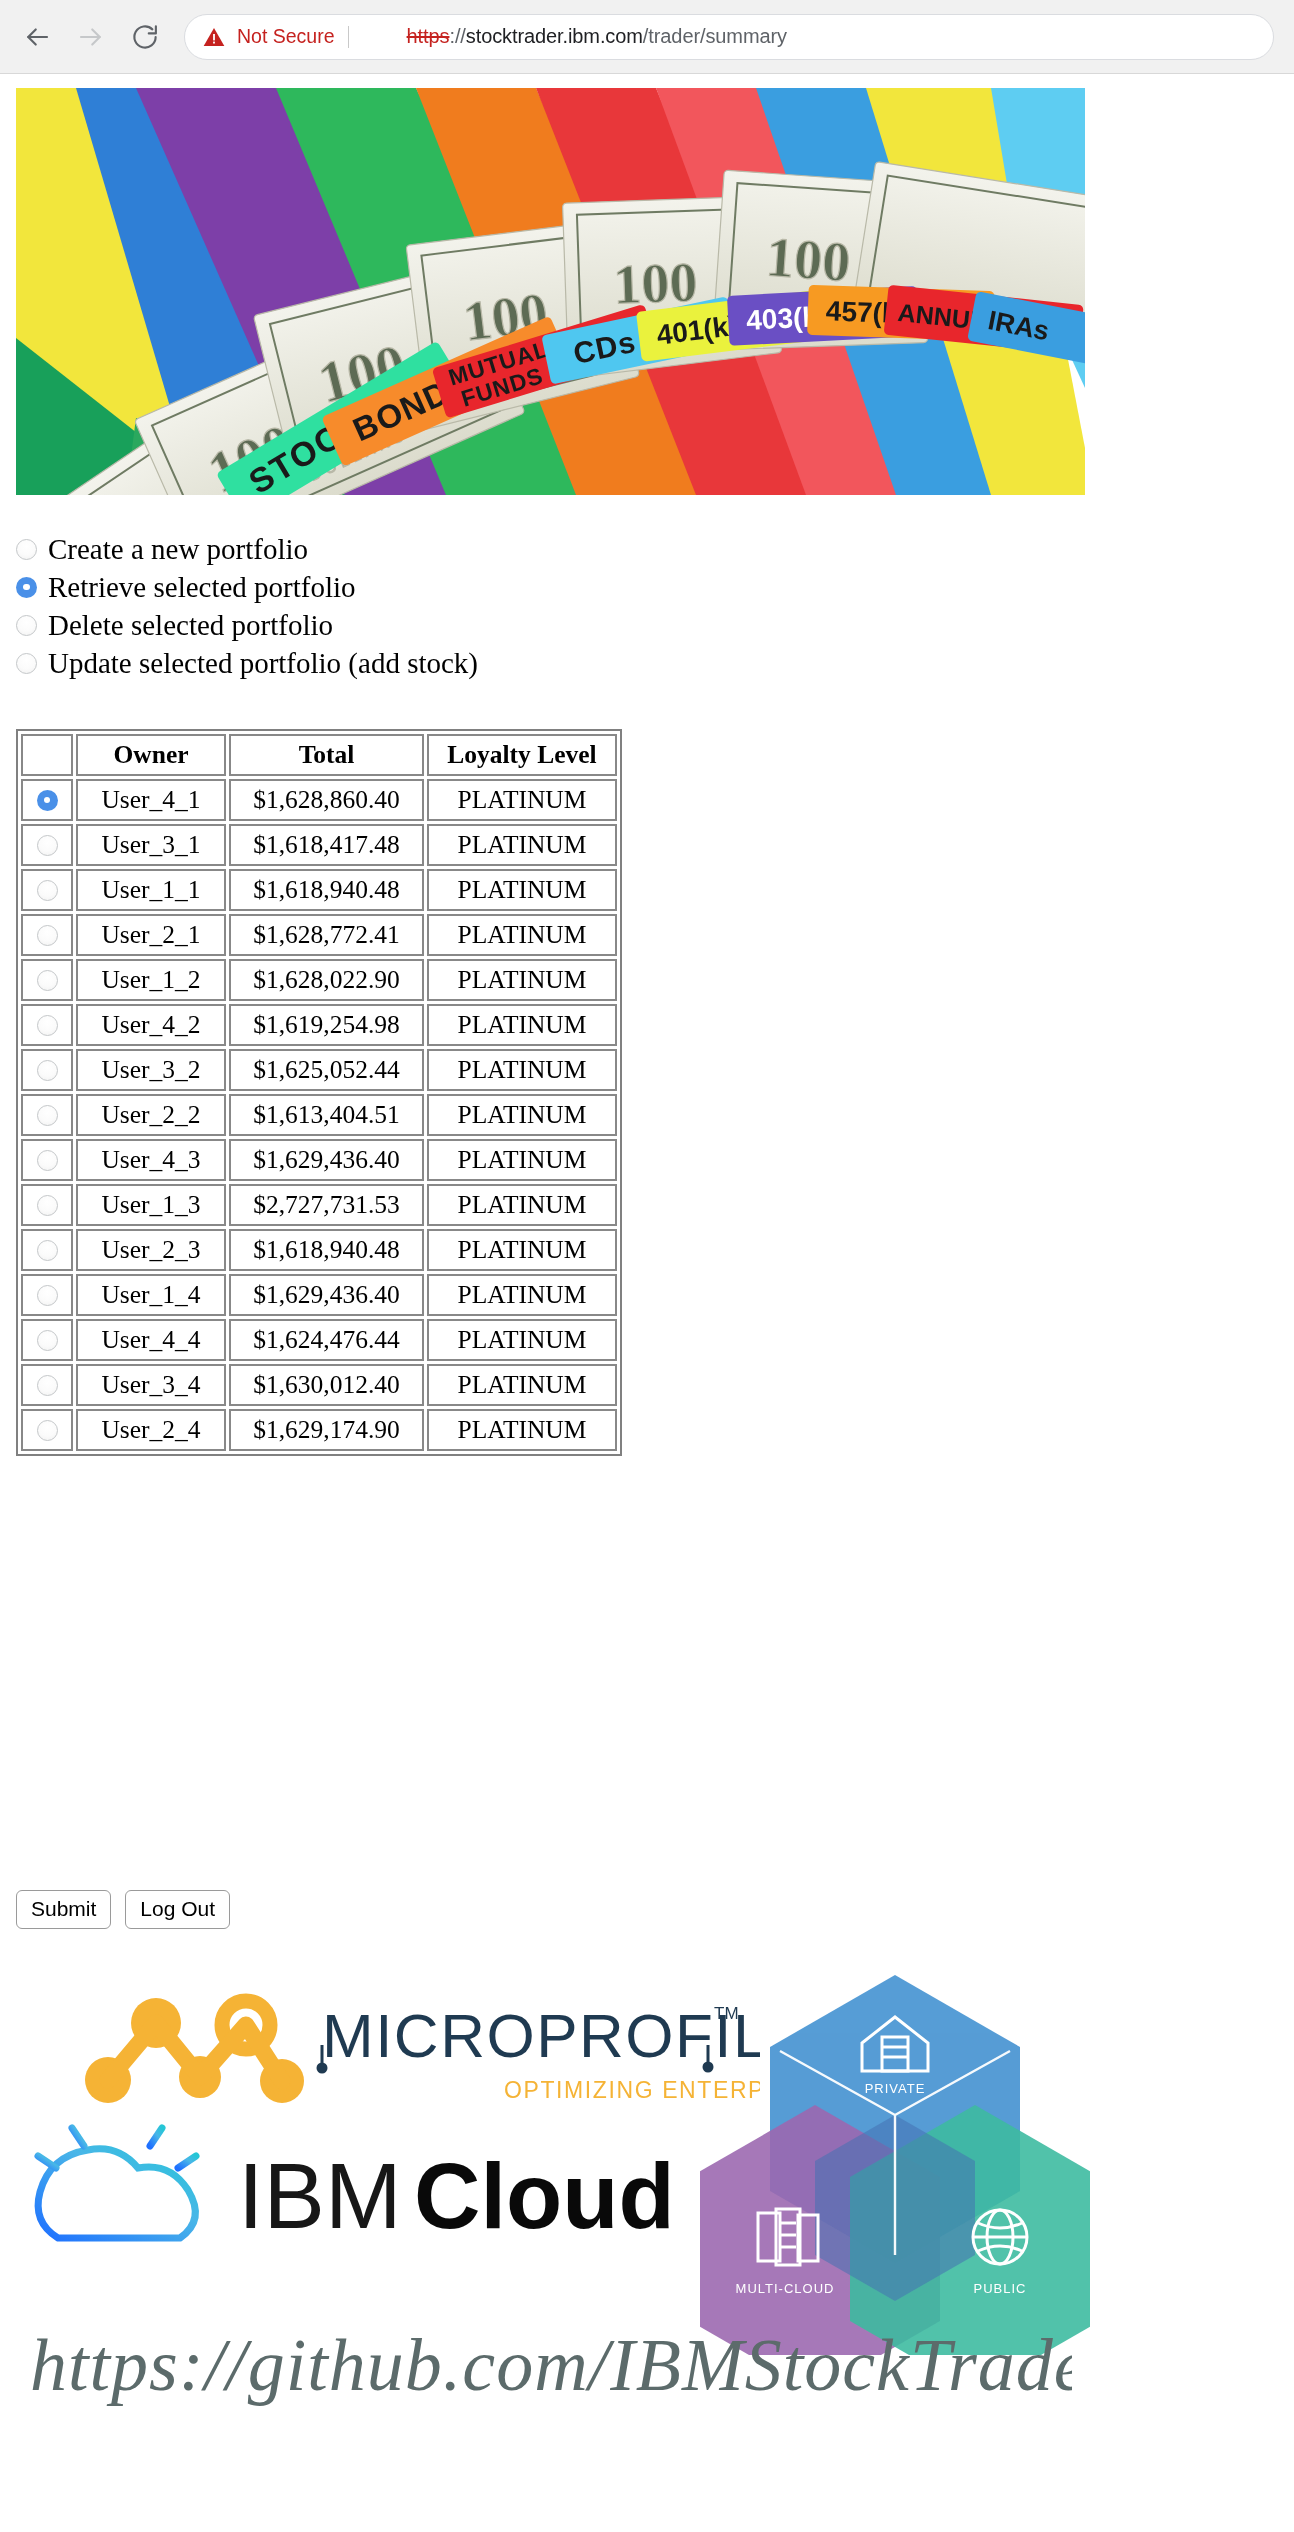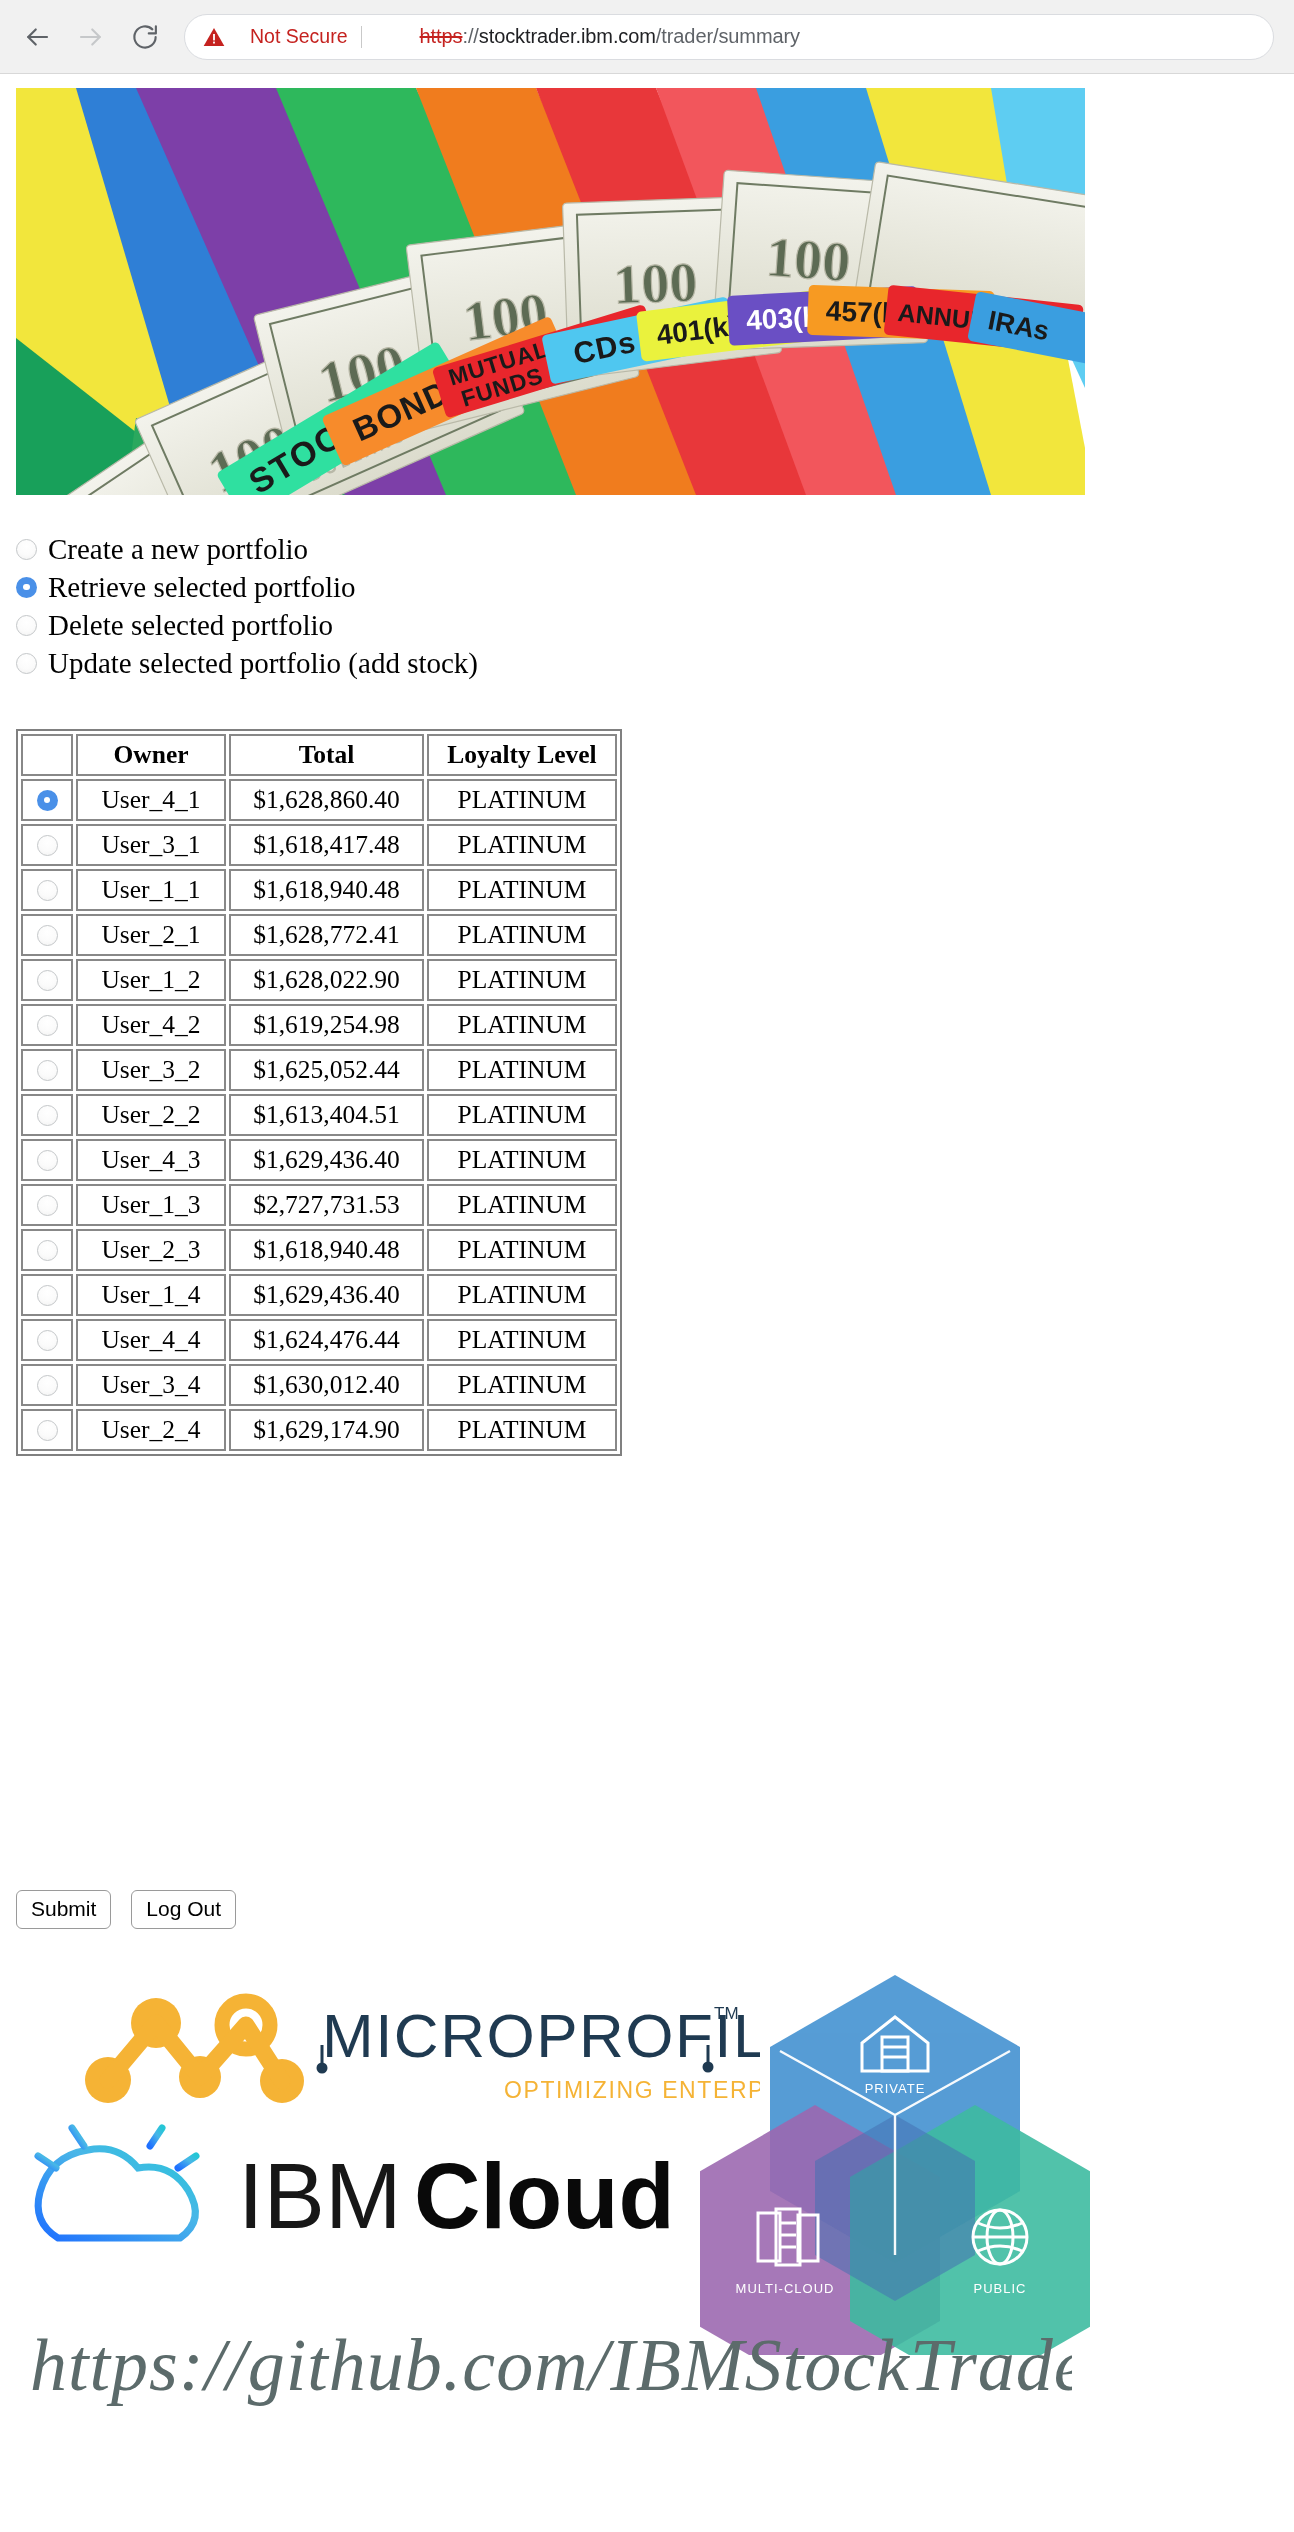--- a/index.html
+++ b/index.html
@@ -52,21 +52,21 @@
     display: flex;
     align-items: center;
     padding: 0 18px;
     box-sizing: border-box;
     font-family: "Liberation Sans", "DejaVu Sans", sans-serif;
     margin-right: 6px;
   }
   .warn-wrap {
     display: flex;
     align-items: center;
-    gap: 25px;
+    gap: 12px;
     color: #c5221f;
     font-size: 19.5px;
     white-space: nowrap;
   }
   .warn-tri { display: block; }
   .url-sep {
     width: 1px;
     height: 22px;
     background: #c9c9c9;
     margin: 0 13px;
@@ -183,21 +183,21 @@
     align-items: center;
     justify-content: center;
   }
 
   
   .btn-row {
     position: absolute;
     left: 16px;
     top: 1890px;
     display: flex;
-    gap: 20px;
+    gap: 14px;
   }
   .btn {
     font-family: "Liberation Sans", "DejaVu Sans", sans-serif;
     font-size: 21px;
     color: #000000;
     background: #ffffff;
     border: 1.5px solid #9a9a9a;
     border-radius: 6px;
     padding: 6px 14px 7px;
     line-height: 1.15;

